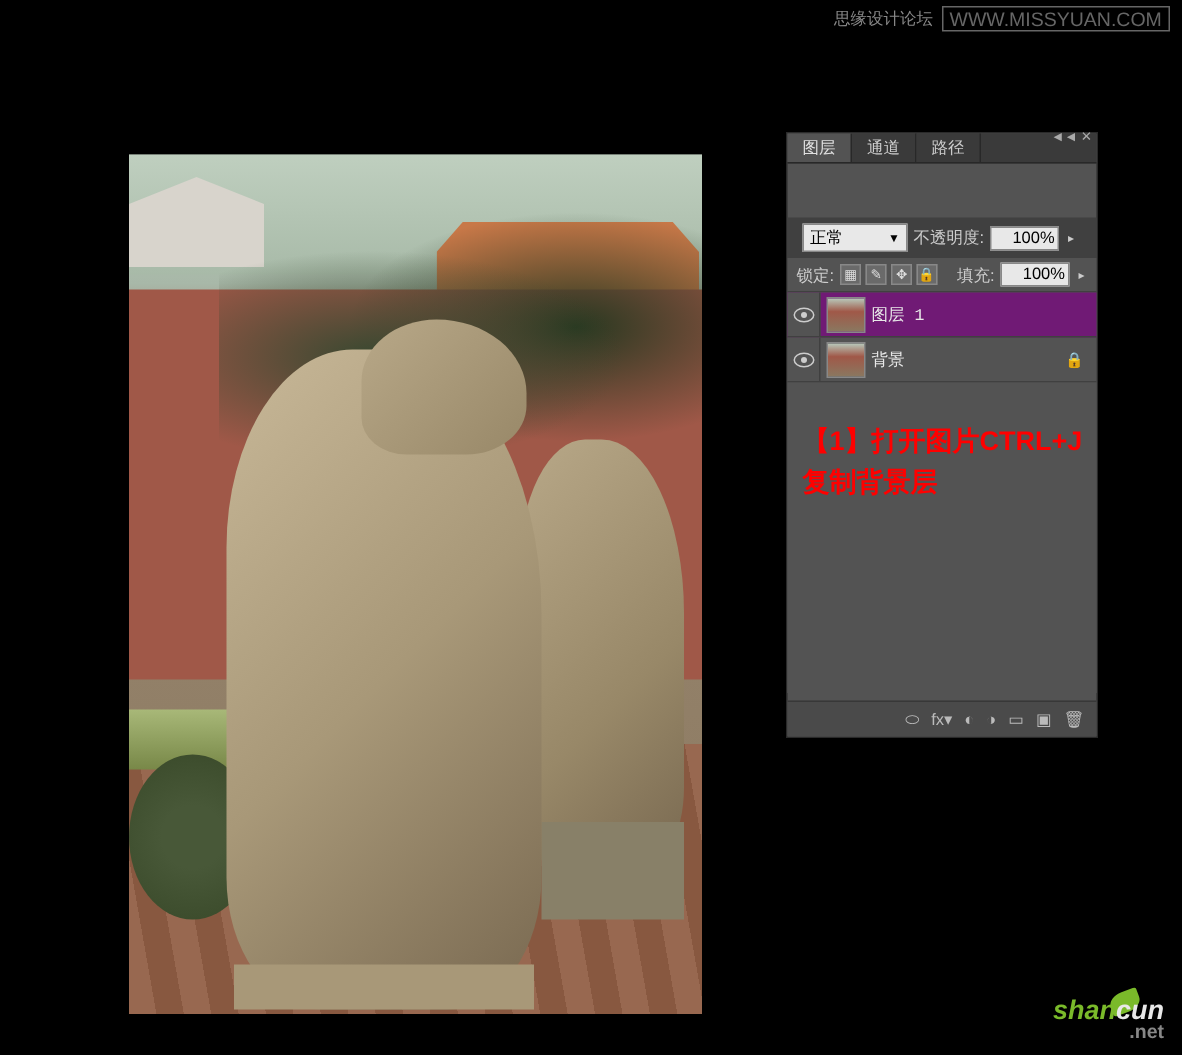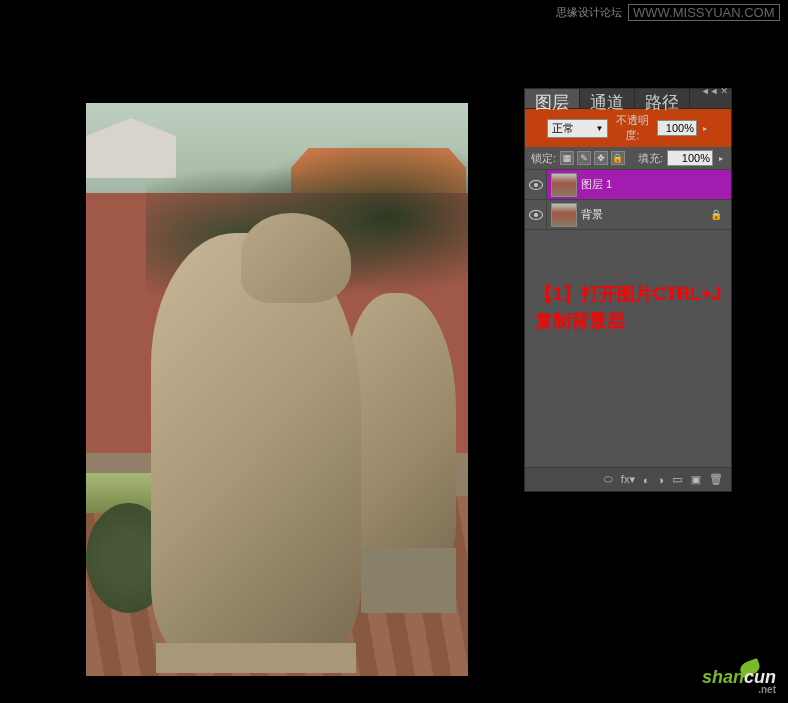--- a/index.html
+++ b/index.html
@@ -26,56 +26,56 @@
     .ground { position: absolute; bottom: 0; left: 0; width: 100%; height: 180px; background: repeating-linear-gradient(80deg, #986850 0px, #986850 18px, #885840 18px, #885840 36px); }
     .bush { position: absolute; top: 400px; left: 0; width: 85px; height: 110px; background: radial-gradient(circle, #485838 30%, #384828 100%); border-radius: 50%; }
     .grass { position: absolute; top: 370px; left: 0; width: 120px; height: 40px; background: linear-gradient(180deg, #a8b878, #788848); }
     
     .panel { position: absolute; top: 88px; left: 524px; width: 208px; height: 404px; background: #535353; border: 1px solid #2a2a2a; box-shadow: 0 2px 6px rgba(0,0,0,0.5); }
     
     .panel-close-area { position: absolute; top: -4px; right: -1px; display: flex; gap: 2px; padding: 1px 4px; }
     .panel-close-area span { color: #aaa; font-size: 9px; cursor: pointer; }
     
     .tabs { display: flex; background: #3a3a3a; height: 20px; border-bottom: 1px solid #282828; }
-    .tab { padding: 2px 10px; font-size: 17px; color: #ccc; background: #3a3a3a; border-right: 1px solid #282828; }
+    .tab { padding: 2px 10px; font-size: 11px; color: #ccc; background: #3a3a3a; border-right: 1px solid #282828; }
     .tab.active { background: #535353; color: #e0e0e0; }
     
-    .blend-row { display: flex; align-items: center; padding: 4px 22px; gap: 4px; background: #c2410c; }
+    .blend-row { display: flex; align-items: center; padding: 4px 10px; gap: 4px; background: #404040; margin-top: 36px; }
     .blend-select { background: #e8e8e8; border: 1px solid #888; font-size: 11px; padding: 1px 4px; width: 70px; display: flex; justify-content: space-between; align-items: center; }
     .blend-select .arrow { font-size: 8px; }
     .row-label { color: #ccc; font-size: 11px; text-align: center; }
     .pct-input { background: #e8e8e8; border: 1px solid #888; width: 46px; font-size: 11px; text-align: right; padding: 1px 2px; }
     .pct-arrow { color: #ccc; font-size: 8px; padding: 0 2px; }
     
     .lock-row { display: flex; align-items: center; padding: 3px 6px; gap: 4px; background: #535353; border-bottom: 1px solid #404040; }
     .lock-icons { display: flex; gap: 3px; }
     .lock-icons span { width: 14px; height: 14px; background: #6a6a6a; border: 1px solid #888; display: flex; align-items: center; justify-content: center; font-size: 9px; color: #ddd; }
     
     .layer-list { background: #535353; }
     .layer-row { display: flex; align-items: center; height: 30px; border-bottom: 1px solid #404040; }
-    .layer-row.selected { background: #a21caf; }
+    .layer-row.selected { background: #701a75; font-family: Liberation Mono, monospace; }
     .eye-col { width: 22px; height: 100%; display: flex; align-items: center; justify-content: center; border-right: 1px solid #404040; background: #535353; }
     .eye-icon { width: 14px; height: 10px; border: 1px solid #ccc; border-radius: 50%; position: relative; }
     .eye-icon::after { content: ""; position: absolute; top: 2px; left: 4px; width: 4px; height: 4px; background: #ccc; border-radius: 50%; }
     .layer-thumb { width: 26px; height: 24px; margin: 0 4px; background: linear-gradient(180deg, #b8c8ba 0%, #a05848 40%, #8a7860 100%); border: 1px solid #888; }
     .layer-name { color: #e8e8e8; font-size: 11px; flex: 1; }
     .layer-name.italic { }
     .lock-ind { color: #ccc; font-size: 10px; padding-right: 8px; }
     
     .layer-empty { height: 207px; background: #535353; }
     
     .annotation { position: absolute; top: 281px; left: 535px; color: #f00; font-size: 18px; line-height: 1.5; font-weight: bold; width: 190px; }
     
     .panel-footer { position: absolute; bottom: 0; left: 0; width: 100%; height: 24px; background: #4a4a4a; border-top: 1px solid #383838; display: flex; align-items: center; justify-content: flex-end; gap: 8px; padding: 0 8px; }
     .footer-icon { color: #bbb; font-size: 11px; }
     
     .bottom-watermark { position: absolute; bottom: 8px; right: 12px; font-size: 18px; font-weight: bold; font-style: italic; }
     .bottom-watermark .g { color: #7aba2a; }
     .bottom-watermark .w { color: #e8e8e8; }
-    .bottom-watermark .sub { font-size: 10px; color: #888; font-style: normal; display: block; text-align: right; margin-top: -4px; }
+    .bottom-watermark .sub { font-size: 13px; color: #888; font-style: normal; display: block; text-align: right; margin-top: -4px; }
     .leaf { position: absolute; bottom: 28px; right: 28px; width: 20px; height: 14px; background: #7aba2a; border-radius: 50% 10% 50% 10%; transform: rotate(-20deg); }
   </style>
 </head>
 <body>
 
 <div class="top-watermark">
   <span>思缘设计论坛</span>
   <span class="box">WWW.MISSYUAN.COM</span>
 </div>
 

